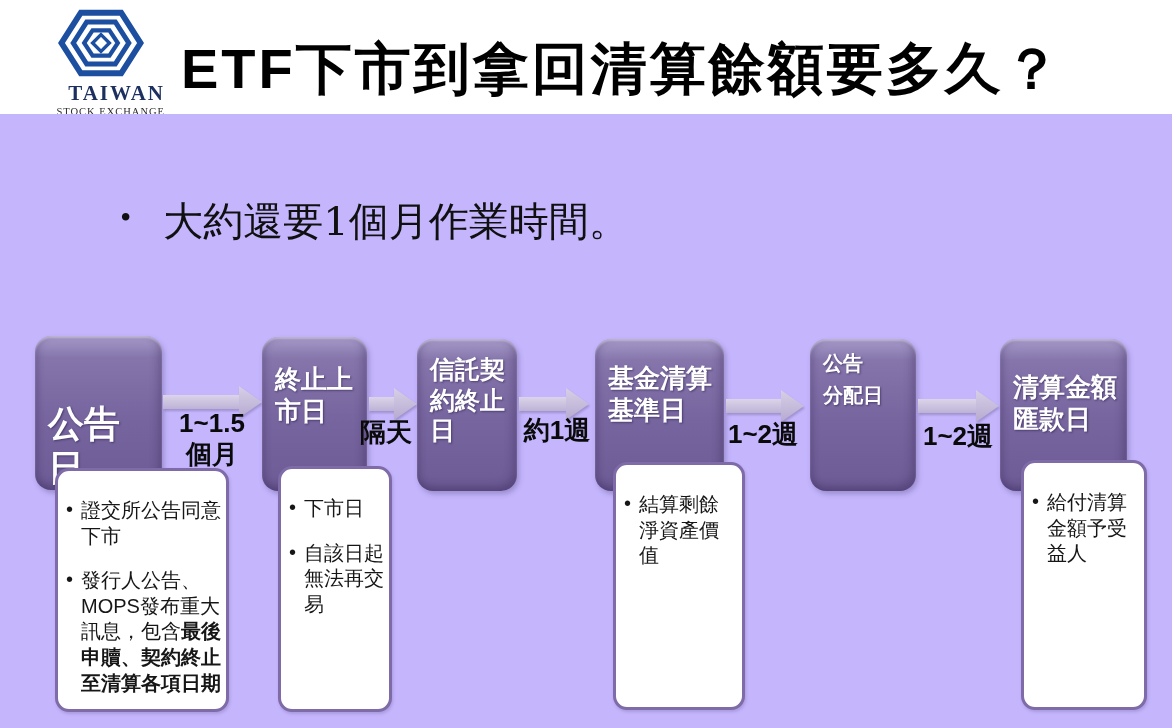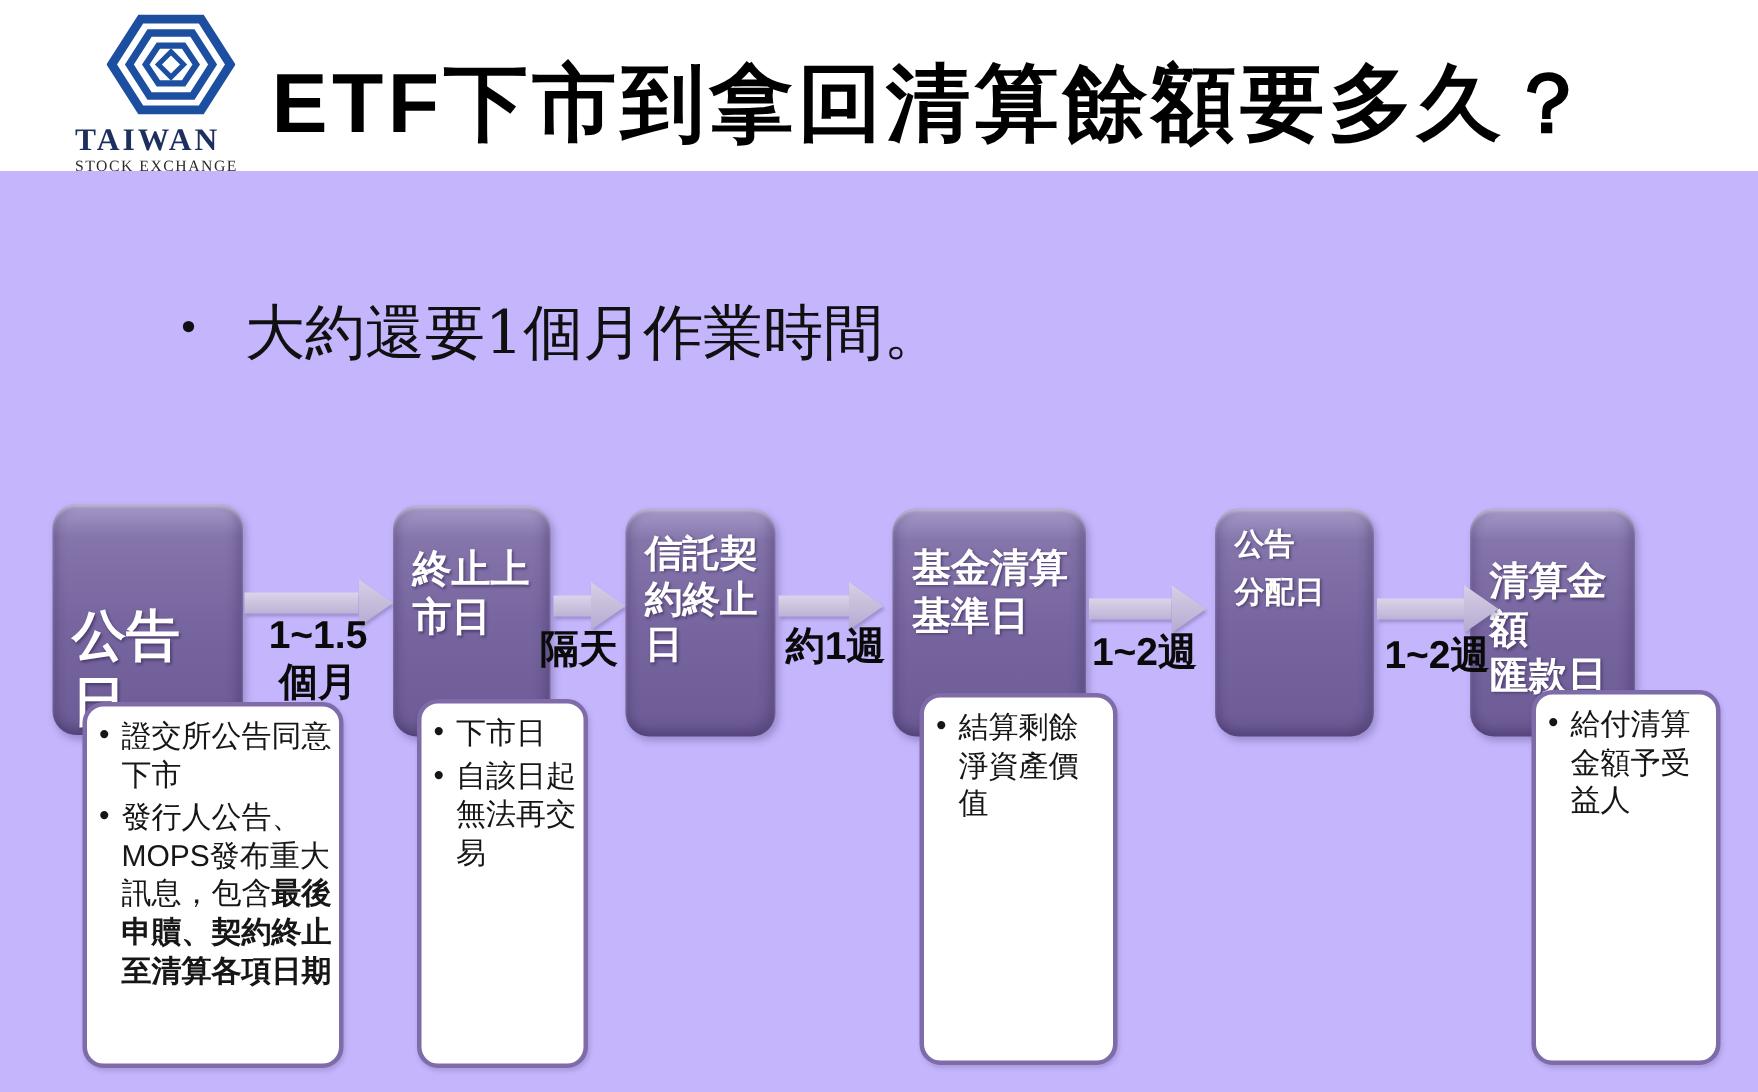--- a/index.html
+++ b/index.html
@@ -2,21 +2,21 @@
 <html><head>
 <meta charset="utf-8">
 <style>
   html,body{margin:0;padding:0;background:#ffffff;}
   .stage{
     position:relative;width:1172px;height:728px;overflow:hidden;
     background:#ffffff;font-family:"Liberation Sans",sans-serif;
   }
   
   .header{position:absolute;left:0;top:0;width:1172px;height:114px;background:#ffffff;}
-  .logo{position:absolute;left:50px;top:6px;width:128px;text-align:left;}
+  .logo{position:absolute;left:37px;top:6px;width:128px;text-align:right;}
   .logo svg{display:block;margin:0 auto;}
   .logo-name{font-family:"Liberation Serif",serif;font-weight:700;font-size:21px;
     color:#1c2f5e;letter-spacing:2px;margin-top:1px;}
   .logo-sub{font-family:"Liberation Serif",serif;font-size:10.5px;color:#2b2b2b;letter-spacing:1px;}
   .slide-title{
     position:absolute;left:166px;top:22px;margin:15px;width:990px;
     font-size:56px;font-weight:800;color:#000;letter-spacing:3px;line-height:1.15;
     font-family:"Liberation Sans",sans-serif;white-space:nowrap;
   }
   
@@ -32,21 +32,21 @@
       inset 0 2px 2px rgba(255,255,255,.35),
       inset -4px -5px 8px rgba(45,30,75,.30),
       inset 4px 0 6px rgba(45,30,75,.18),
       2px 3px 5px rgba(80,70,120,.35);
   }
   .p1{left:35px;top:222px;width:127px;height:154px}
   .p2{left:262px;top:223px;width:105px;height:154px}
   .p3{left:417px;top:225px;width:100px;height:152px}
   .p4{left:595px;top:225px;width:129px;height:152px}
   .p5{left:810px;top:225px;width:106px;height:152px}
-  .p6{left:980px;top:225px;width:110px;height:152px}
+  .p6{left:1000px;top:225px;width:127px;height:152px}
   .flow-title{
     color:#fff;font-weight:700;white-space:pre-line;line-height:1.22;
     padding:12px 8px 0 13px;text-shadow:1px 1px 2px rgba(40,25,70,.55);
   }
   .t1{padding-top:66px;font-size:36px}
   .t2{padding-top:27px;font-size:26px}
   .t3{padding-top:15px;font-size:25px}
   .t4{padding-top:24px;font-size:26px}
   .t5{padding-top:8px;font-size:20px;line-height:1.6}
   .t6{padding-top:33px;font-size:26px}
@@ -74,21 +74,21 @@
     position:absolute;background:#ffffff;border:3px solid #7e6ba8;border-radius:14px;
     box-shadow:1px 2px 3px rgba(90,80,130,.25);
   }
   .w1{left:55px;top:354px;width:168px;height:238px}
   .w2{left:278px;top:352px;width:108px;height:240px}
   .w4{left:613px;top:348px;width:126px;height:242px}
   .w5{left:827px;top:348px;width:120px;height:242px}
   .w6{left:1021px;top:346px;width:120px;height:244px}
   .detail-list{margin:0;padding:8px 4px 6px 8px;list-style:none;
     font-size:20px;line-height:1.28;color:#161616;}
-  .detail-list li{position:relative;padding-left:15px;margin-bottom:3px;}
+  .detail-list li{position:relative;padding-left:15px;margin-bottom:3px;margin-top:19px;}
   .detail-list li::before{content:"\2022";position:absolute;left:0;top:-1px;}
   .detail-list strong{font-weight:700;}
 </style>
 </head>
 <body>
 
 <div class="stage">
 
   <header class="header">
     <div class="logo">

